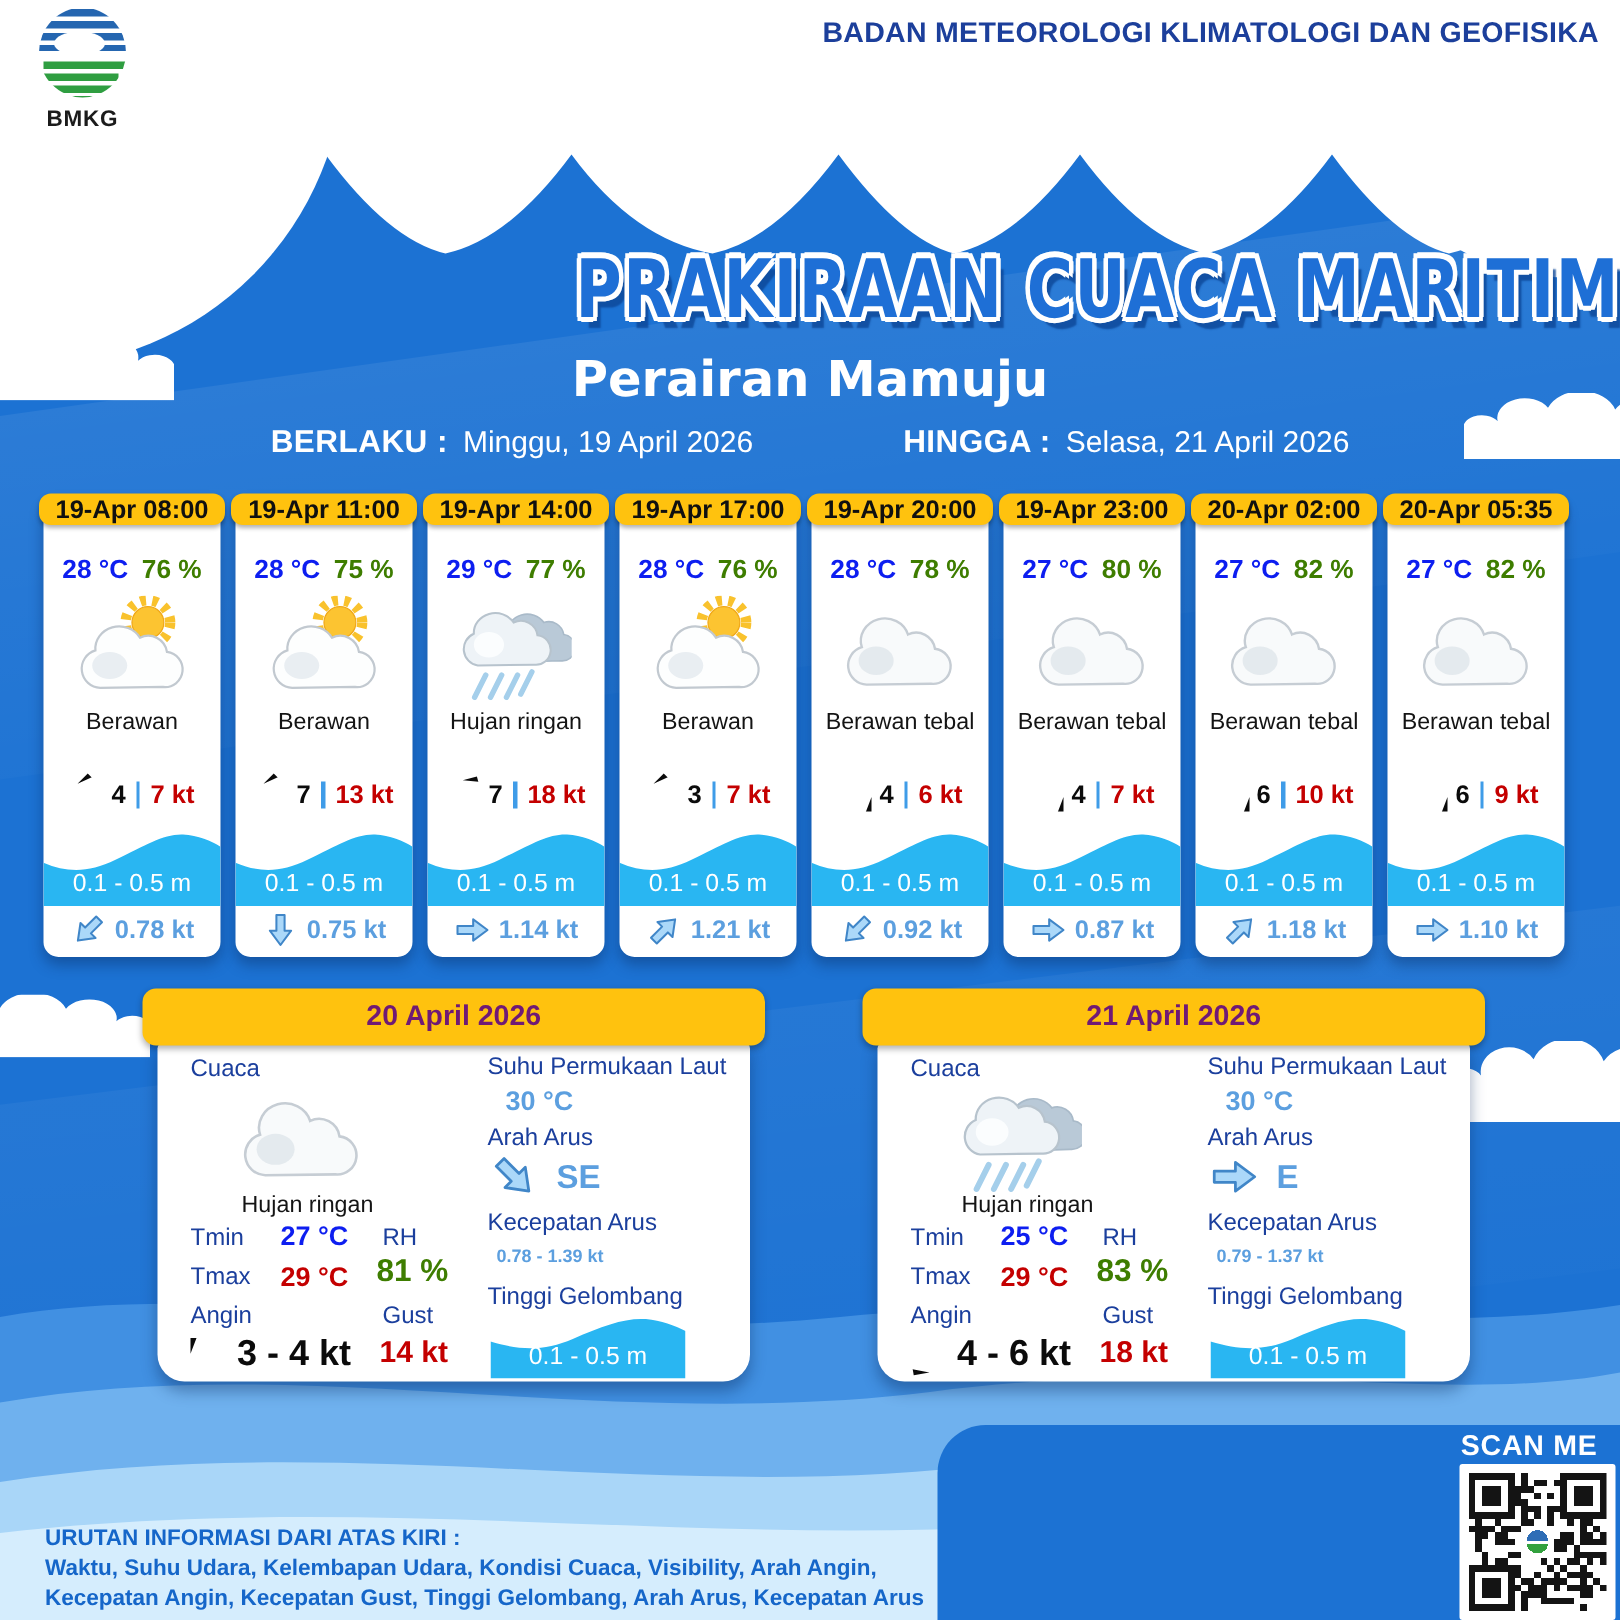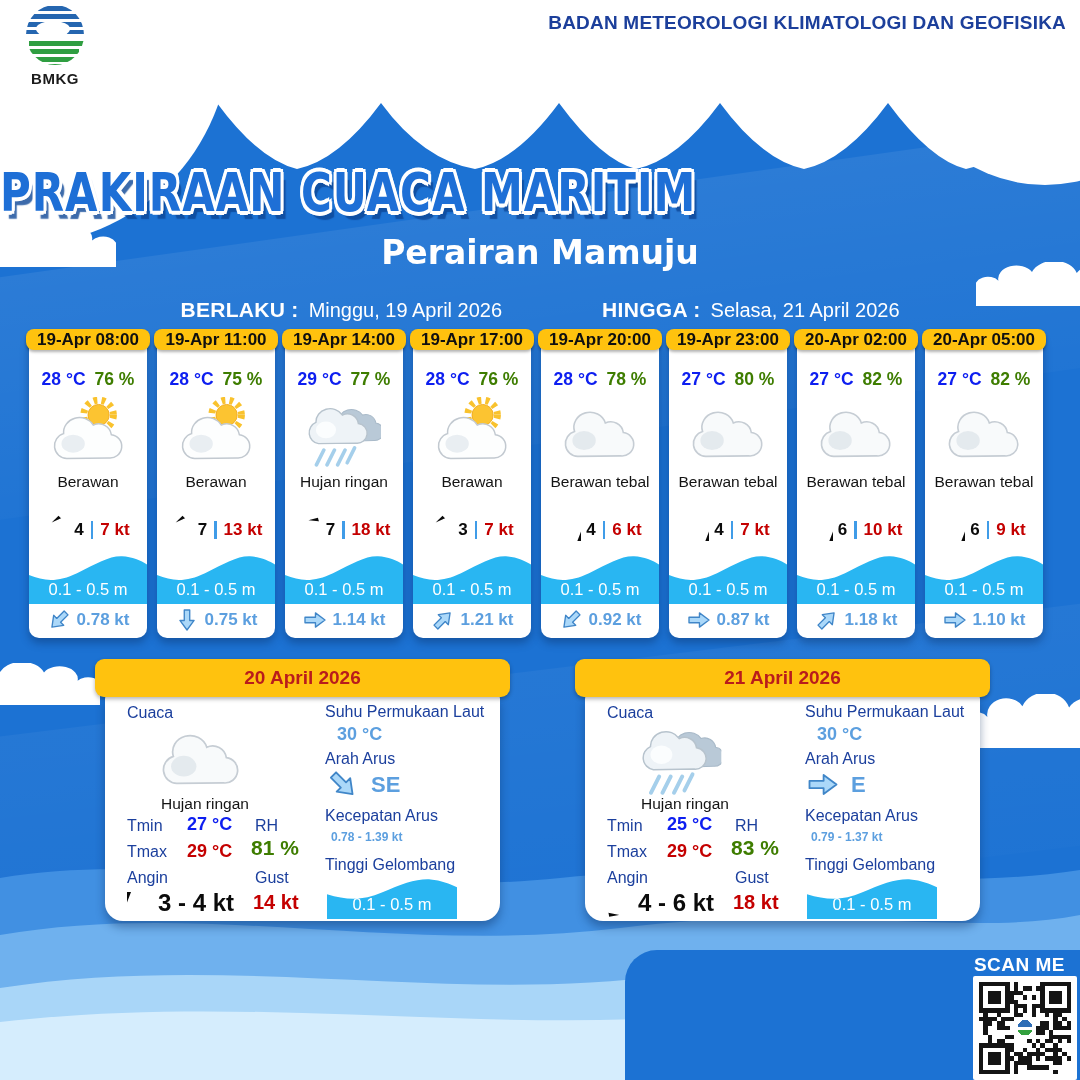--- a/index.html
+++ b/index.html
@@ -27,31 +27,31 @@
 
   
   .top-band{position:absolute;left:0;top:0;width:1080px;height:96px;z-index:4;}
   .logo-wrap{position:absolute;left:20px;top:4px;width:70px;text-align:center;}
   .logo-label{font-size:15px;font-weight:bold;color:#1b1b1b;margin-top:-2px;letter-spacing:.5px;}
   .org{position:absolute;right:14px;top:12px;color:var(--hdr-blue);margin-left:12px;}
   .org-1{font-size:19px;font-weight:bold;letter-spacing:.2px;}
   .org-2{font-size:24px;font-weight:bold;margin-top:3px;}
 
   
-  .title{position:absolute;left:0;right:0;top:168px;text-align:left;z-index:4;}
+  .title{position:absolute;left:0;right:0;top:168px;text-align:right;z-index:4;}
   .title span{display:inline-block;transform:scaleY(1.28);font-family:"DejaVu Sans",sans-serif;
     font-weight:bold;font-size:42px;letter-spacing:1px;color:#1e6fd6;
     text-shadow:3px 0 0 #fff,-3px 0 0 #fff,0 3px 0 #fff,0 -3px 0 #fff,
       2.5px 2.5px 0 #fff,-2.5px 2.5px 0 #fff,2.5px -2.5px 0 #fff,-2.5px -2.5px 0 #fff,
       5px 6px 1px rgba(12,70,150,.8);}
   .subtitle{position:absolute;left:0;right:0;top:233px;text-align:center;z-index:4;
     font-family:"DejaVu Sans",sans-serif;font-weight:bold;font-size:33px;color:#fff;}
   .valid-row{position:absolute;left:0;right:0;top:283px;display:flex;justify-content:center;
     gap:100px;color:#fff;z-index:4;align-items:baseline;}
-  .valid-row .grp{display:flex;align-items:baseline;gap:10px;margin-top:15px;}
+  .valid-row .grp{display:flex;align-items:baseline;gap:10px;}
   .valid-label{font-weight:bold;font-size:21px;letter-spacing:.3px;}
   .valid-value{font-size:20px;}
 
   
   .hourly-row{position:absolute;left:29px;top:331px;display:flex;gap:10px;z-index:5;}
   .h-card{position:relative;width:118px;height:307px;background:#fff;border-radius:10px;
           box-shadow:0 5px 9px rgba(8,40,90,.4);}
   .h-time{position:absolute;left:-3px;right:-3px;top:-2px;height:21px;background:var(--yellow);
           border-radius:8px;display:flex;align-items:center;justify-content:center;
           font-weight:bold;font-size:17px;color:#101010;box-shadow:0 2px 3px rgba(0,0,0,.3);}
@@ -71,21 +71,21 @@
   .wave-text{position:absolute;left:0;right:0;bottom:5px;text-align:center;color:#fff;font-size:16.5px;}
   .h-current{position:absolute;left:0;right:0;bottom:5px;height:26px;display:flex;align-items:center;justify-content:center;gap:6px;
              font-weight:bold;font-size:17px;color:var(--lblue);}
   .cur-arrow{flex:none;}
 
   
   .daily-row{position:absolute;left:0;top:659px;width:1080px;z-index:5;}
   .d-card{position:absolute;width:415px;height:262px;}
   .d-card.d0{left:95px;} .d-card.d1{left:575px;}
   .d-head{position:absolute;left:0;right:0;top:0;height:38px;background:var(--yellow);border-radius:9px;
-          display:flex;align-items:center;justify-content:center;font-weight:bold;font-size:19px;color:#b91c1c;
+          display:flex;align-items:center;justify-content:center;font-weight:bold;font-size:19px;color:#701a75;
           box-shadow:0 2px 4px rgba(0,0,0,.3);z-index:2;}
   .d-body{position:absolute;left:10px;right:10px;top:36px;bottom:0;background:#fff;
           border-radius:4px 4px 18px 18px;box-shadow:0 6px 10px rgba(8,40,90,.4);}
   .d-body>*{position:absolute;}
   .lbl{color:var(--navy);font-size:16px;}
   .d-cuaca{left:22px;top:9px;}
   .d-icon{left:46px;top:22px;width:100px;height:80px;display:flex;align-items:center;justify-content:center;}
   .d-cond{left:10px;top:100px;width:180px;text-align:center;font-size:15.5px;color:#141414;}
   .p-tmin{left:22px;top:122px;} .v-tmin{left:82px;top:119px;color:var(--temp-blue);}
   .p-tmax{left:22px;top:148px;} .v-tmax{left:82px;top:146px;color:var(--red);}
@@ -452,21 +452,21 @@
       <div class="wave-text">0.1 - 0.5 m</div>
     </div>
     <div class="h-current">
       <svg class="cur-arrow" width="24" height="20" viewBox="0 0 26 22" style="transform: rotate(-45deg);">
             <use href="#cur-arrow-sym"></use>
           </svg>
       <span>1.18 kt</span>
     </div>
   </div>
       <div class="h-card">
-    <div class="h-time">20-Apr 05:00</div>
+    <div class="h-time">20-Apr 05:35</div>
     <div class="h-temps">
       <span class="t-air">27 °C</span><span class="t-rh">82 %</span>
     </div>
     <div class="h-icon">
       <svg width="76" height="70" viewBox="0 0 70 66">
             <use class="icon-use" href="#icon-berawan-tebal" xlink:href="#icon-berawan-tebal"></use>
           </svg>
     </div>
     <div class="h-cond">Berawan tebal</div>
     <div class="h-wind">
@@ -721,13 +721,18 @@
             <rect x="0.00" y="61.33" width="30.67" height="30.67"></rect>
             <rect fill="#fff" x="4.38" y="65.71" width="21.90" height="21.90"></rect>
             <rect x="8.76" y="70.10" width="13.14" height="13.14"></rect>
             <circle cx="46" cy="46" r="9" fill="#fff"></circle>
             <path d="M39,45 a7,7 0 0 1 14,0 z" fill="#2e6db6"></path>
             <path d="M39,47.5 a7,6 0 0 0 14,0 z" fill="#33a13e"></path>
           </g>
         </svg>
     </div>
   </div>
+  <div class="legend">
+    <div>URUTAN INFORMASI DARI ATAS KIRI :</div>
+    <div>Waktu, Suhu Udara, Kelembapan Udara, Kondisi Cuaca, Visibility, Arah Angin,</div>
+    <div>Kecepatan Angin, Kecepatan Gust, Tinggi Gelombang, Arah Arus, Kecepatan Arus</div>
+  </div>
 </div>
 
 </body></html>

